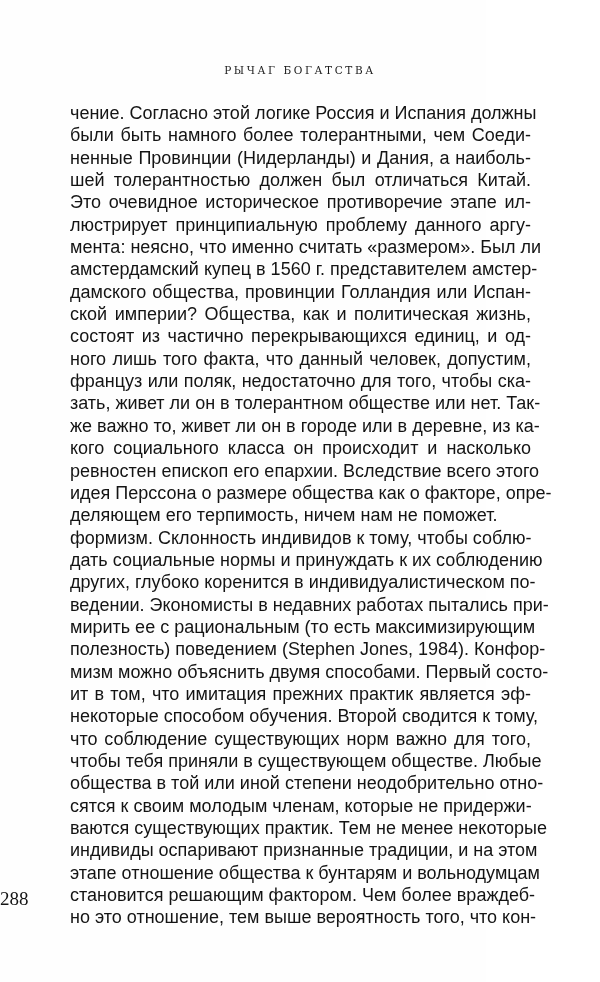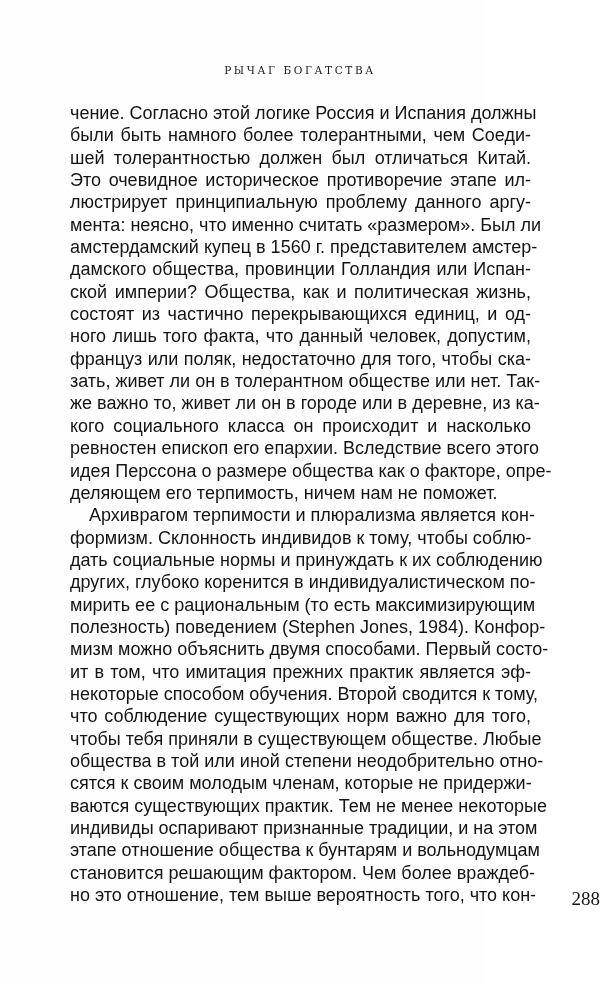--- a/index.html
+++ b/index.html
@@ -12,56 +12,57 @@
     }
     .body-text {
       position: absolute; top: 102px; left: 70px; width: 461px;
       font-family: Liberation Sans, sans-serif; font-size: 18px; line-height: 22.35px;
       color: #141414;
     }
     .line { display: block; white-space: nowrap; text-align: justify; text-align-last: justify; height: 22.35px; }
     .line.last { text-align-last: left; }
     .line.indent { padding-left: 19px; }
     .folio {
-      position: absolute; top: 888px; left: 0; width: 600px; text-align: right;
+      position: absolute; top: 888px; left: 0; width: 600px; text-align: left;
       font-family: "Liberation Serif", serif; font-size: 19px; color: #141414;
     }
   </style>
 </head>
 <body>
 
 <div class="page">
   <div class="running-head">РЫЧАГ БОГАТСТВА</div>
 
   <div class="body-text">
     <div>
       <span class="line">чение. Согласно этой логике Россия и Испания должны</span>
       <span class="line">были быть намного более толерантными, чем Соеди-</span>
+      <span class="line">ненные Провинции (Нидерланды) и Дания, а наиболь-</span>
       <span class="line">шей толерантностью должен был отличаться Китай.</span>
       <span class="line">Это очевидное историческое противоречие этапе ил-</span>
       <span class="line">люстрирует принципиальную проблему данного аргу-</span>
       <span class="line">мента: неясно, что именно считать «размером». Был ли</span>
       <span class="line">амстердамский купец в 1560 г. представителем амстер-</span>
       <span class="line">дамского общества, провинции Голландия или Испан-</span>
       <span class="line">ской империи? Общества, как и политическая жизнь,</span>
       <span class="line">состоят из частично перекрывающихся единиц, и од-</span>
       <span class="line">ного лишь того факта, что данный человек, допустим,</span>
       <span class="line">француз или поляк, недостаточно для того, чтобы ска-</span>
       <span class="line">зать, живет ли он в толерантном обществе или нет. Так-</span>
       <span class="line">же важно то, живет ли он в городе или в деревне, из ка-</span>
       <span class="line">кого социального класса он происходит и насколько</span>
       <span class="line">ревностен епископ его епархии. Вследствие всего этого</span>
       <span class="line">идея Перссона о размере общества как о факторе, опре-</span>
       <span class="line last">деляющем его терпимость, ничем нам не поможет.</span>
     </div>
     <div>
-      <span class="line indent">Архиврагом терпимости и плюрализма является кон-</span>
       <span class="line">формизм. Склонность индивидов к тому, чтобы соблю-</span>
       <span class="line">дать социальные нормы и принуждать к их соблюдению</span>
       <span class="line">других, глубоко коренится в индивидуалистическом по-</span>
+      <span class="line">ведении. Экономисты в недавних работах пытались при-</span>
       <span class="line">мирить ее с рациональным (то есть максимизирующим</span>
       <span class="line">полезность) поведением (Stephen Jones, 1984). Конфор-</span>
       <span class="line">мизм можно объяснить двумя способами. Первый состо-</span>
       <span class="line">ит в том, что имитация прежних практик является эф-</span>
       <span class="line">некоторые способом обучения. Второй сводится к тому,</span>
       <span class="line">что соблюдение существующих норм важно для того,</span>
       <span class="line">чтобы тебя приняли в существующем обществе. Любые</span>
       <span class="line">общества в той или иной степени неодобрительно отно-</span>
       <span class="line">сятся к своим молодым членам, которые не придержи-</span>
       <span class="line">ваются существующих практик. Тем не менее некоторые</span>

